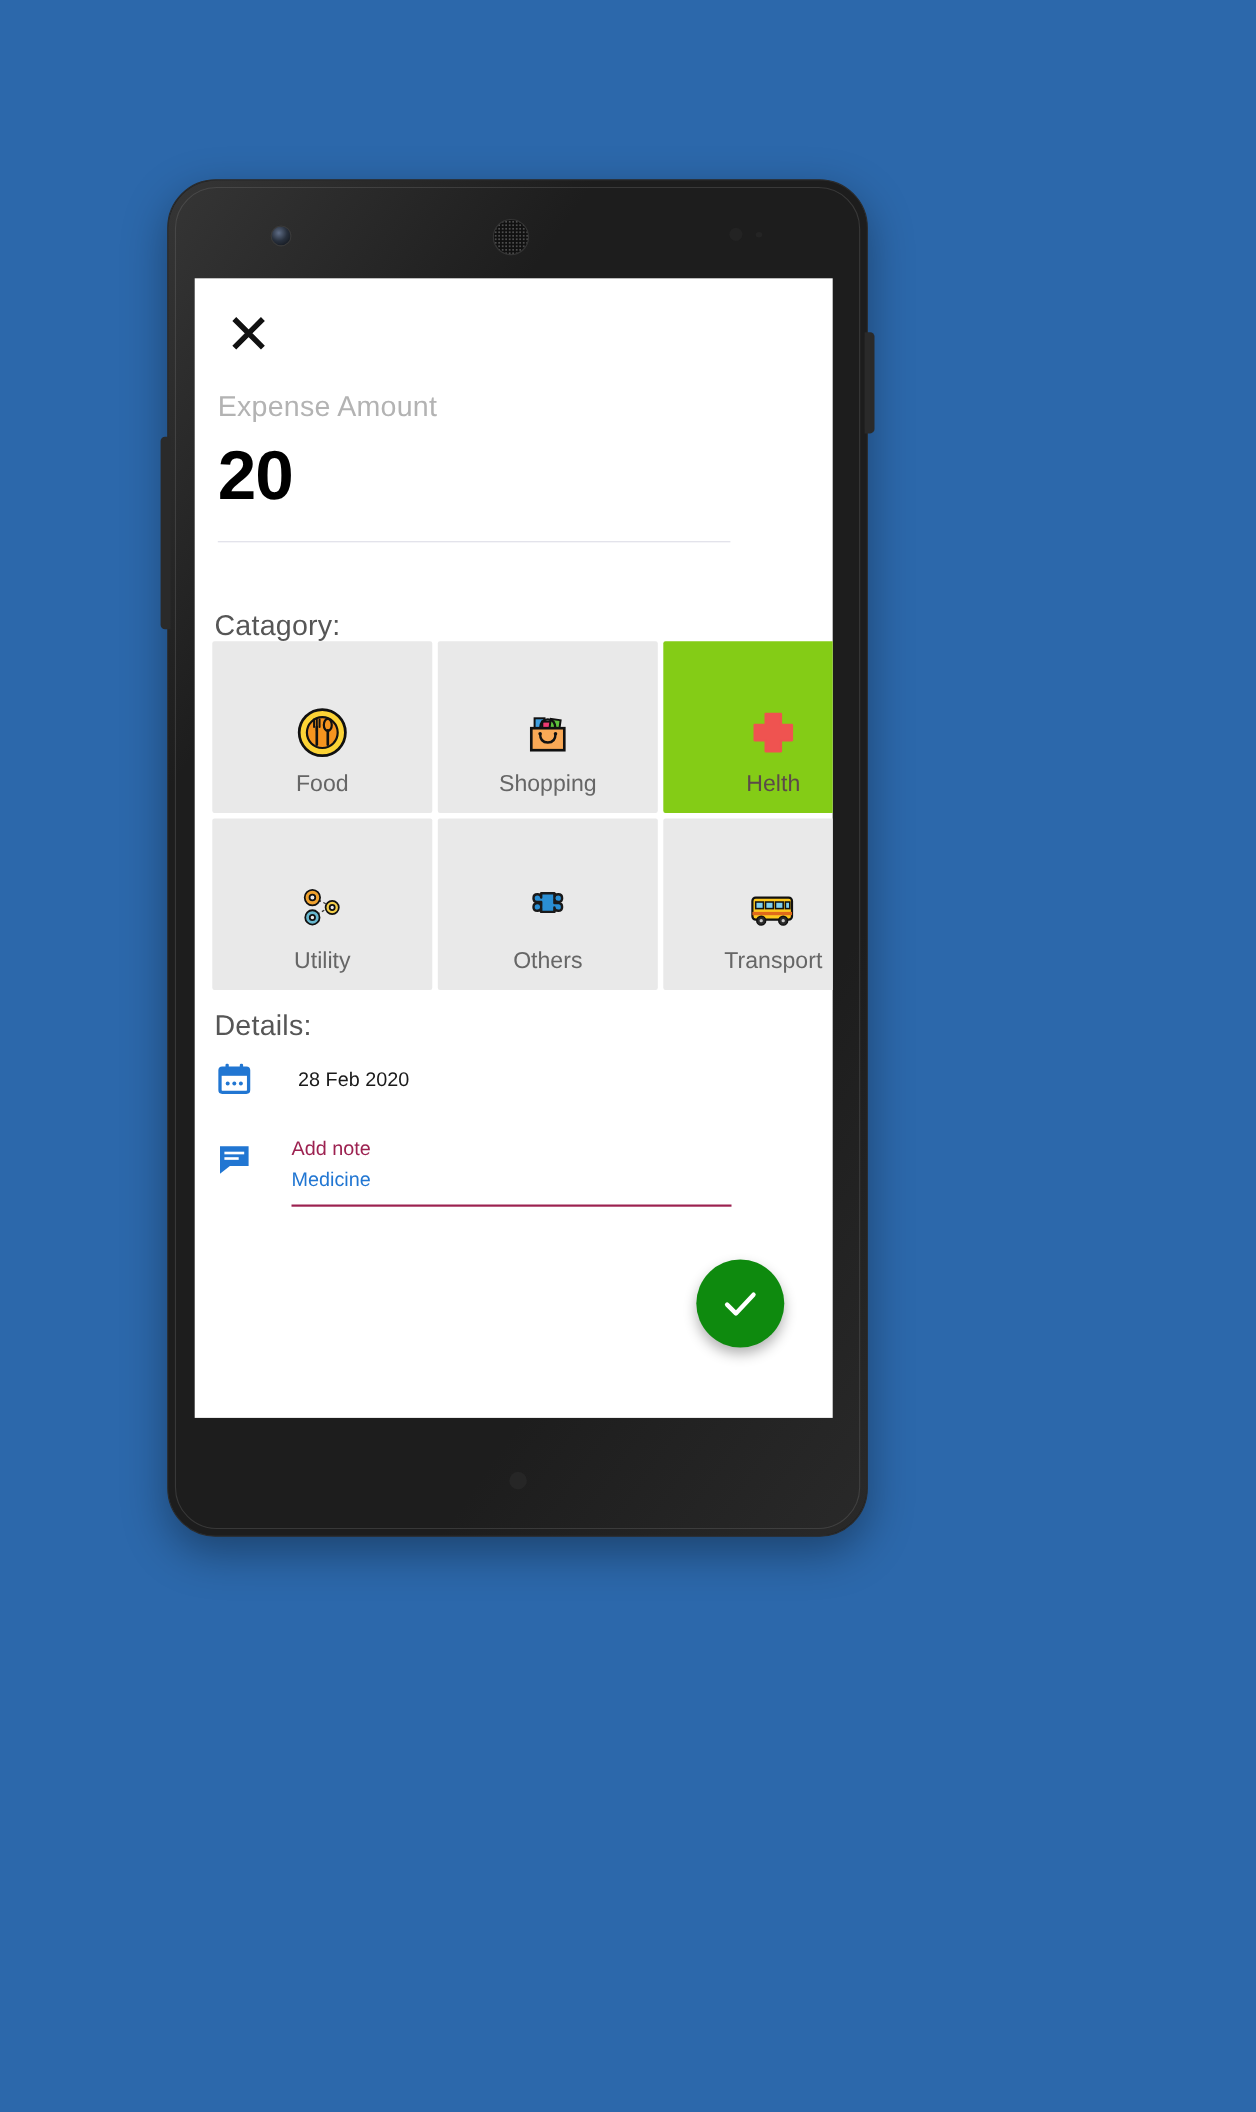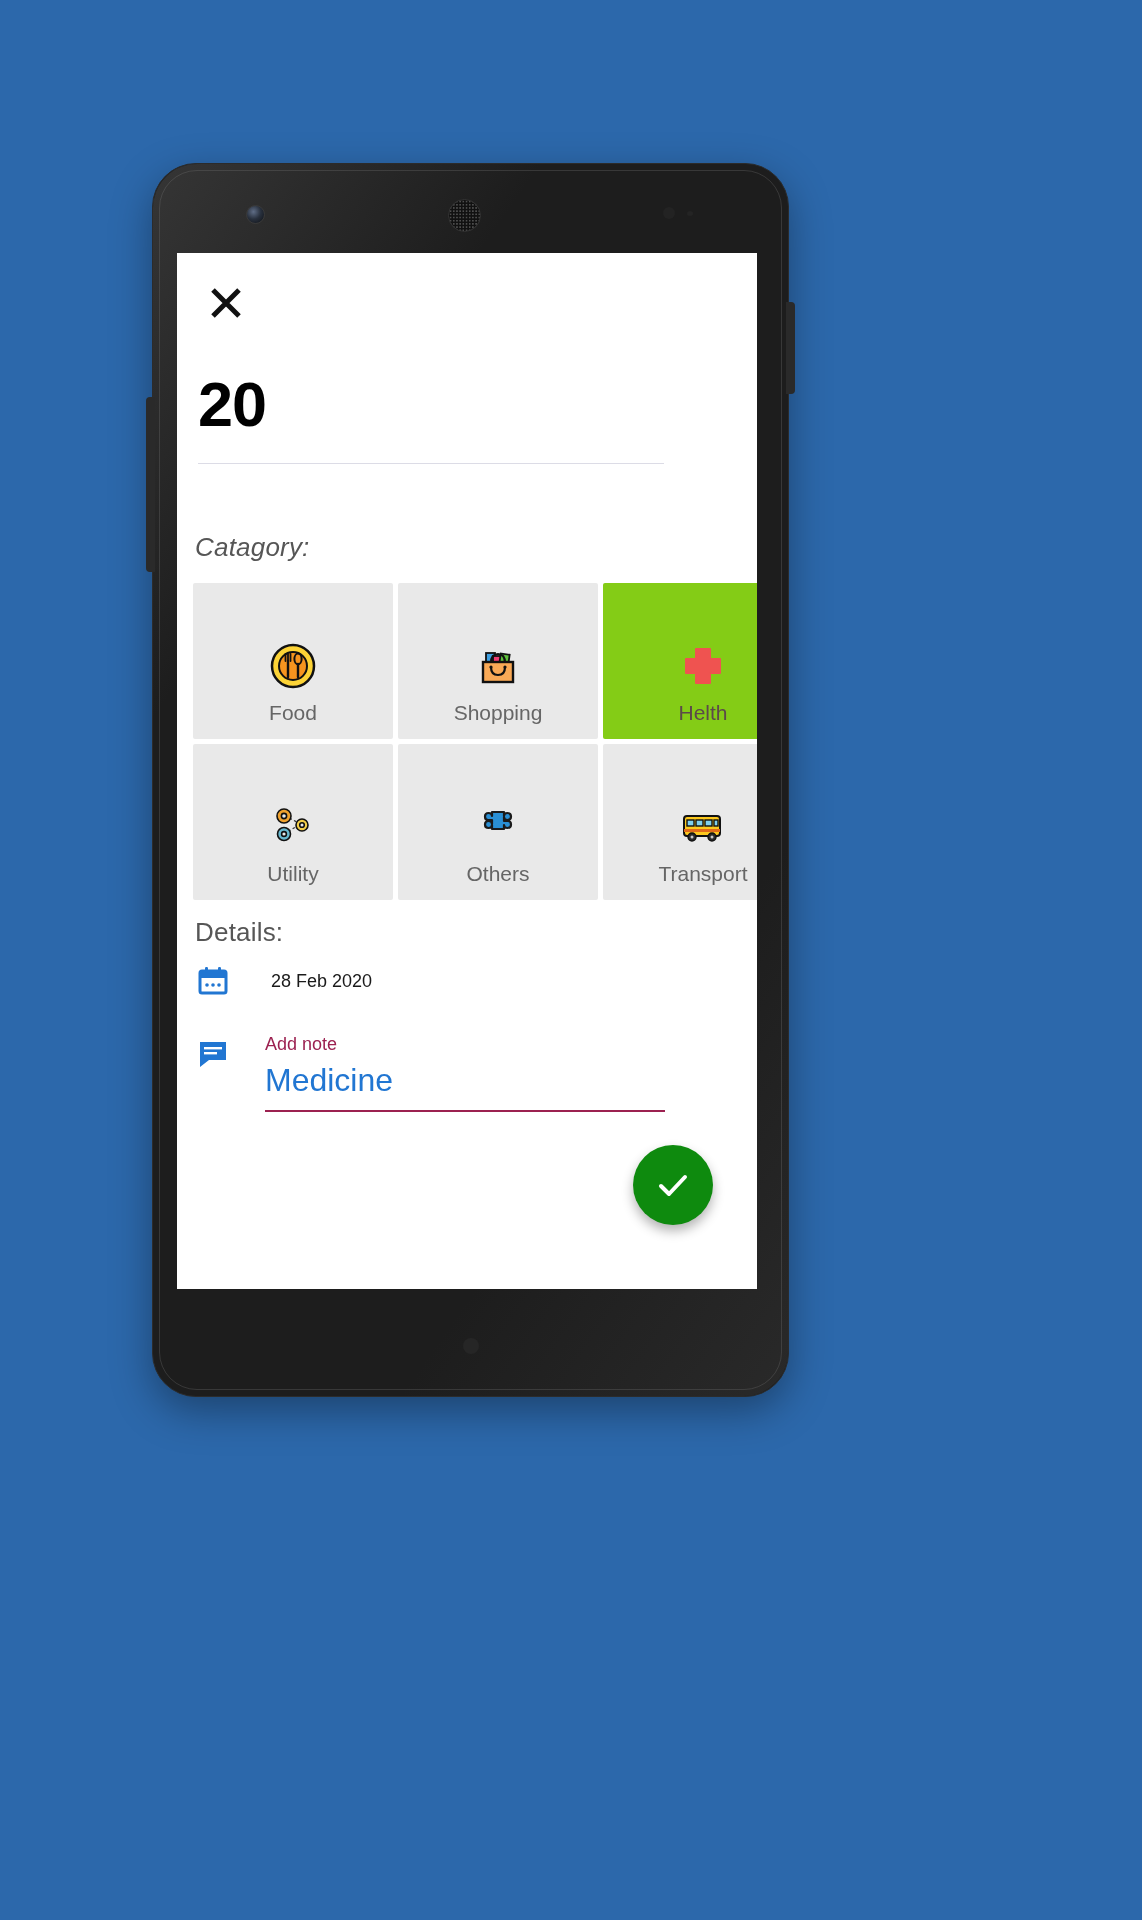--- a/index.html
+++ b/index.html
@@ -164,21 +164,21 @@
   }
 
   
   .section-title {
     position: absolute;
     left: 18px;
     font-size: 26px;
     color: #565656;
     letter-spacing: 0.2px;
   }
-  #cat-title { top: 279px; font-style: italic; }
+  #cat-title { top: 300px; }
   #det-title { top: 664px; }
 
   .cat-grid {
     position: absolute;
     left: 16px;
     top: 330px;
     width: 610px;
     display: grid;
     grid-template-columns: repeat(3, 1fr);
     gap: 5px 5px;
@@ -246,21 +246,21 @@
     flex: 1;
     max-width: 400px;
   }
   .note-label {
     font-size: 18px;
     color: #9c2150;
     line-height: 1.1;
   }
   .note-value {
     margin-top: 8px;
-    font-size: 32px;
+    font-size: 18px;
     color: #2176d2;
     line-height: 1.1;
     padding-bottom: 12px;
   }
   .note-underline {
     height: 2px;
     background: #9c2150;
     width: 100%;
   }
 
@@ -302,20 +302,21 @@
 
       <div class="close-btn">
         <span>
           <svg width="40" height="40" viewBox="0 0 40 40">
             <path d="M7 7 L33 33 M33 7 L7 33" stroke="#111" stroke-width="5" stroke-linecap="butt"></path>
           </svg>
         </span>
       </div>
 
       <div class="amount-block">
+        <div class="amount-label">Expense Amount</div>
         <div class="amount-value">20</div>
         <div class="amount-underline"></div>
       </div>
 
       <div class="section-title" id="cat-title">Catagory:</div>
 
       <div class="cat-grid">
 
         <div class="cat-tile">
           <div class="cat-icon">

